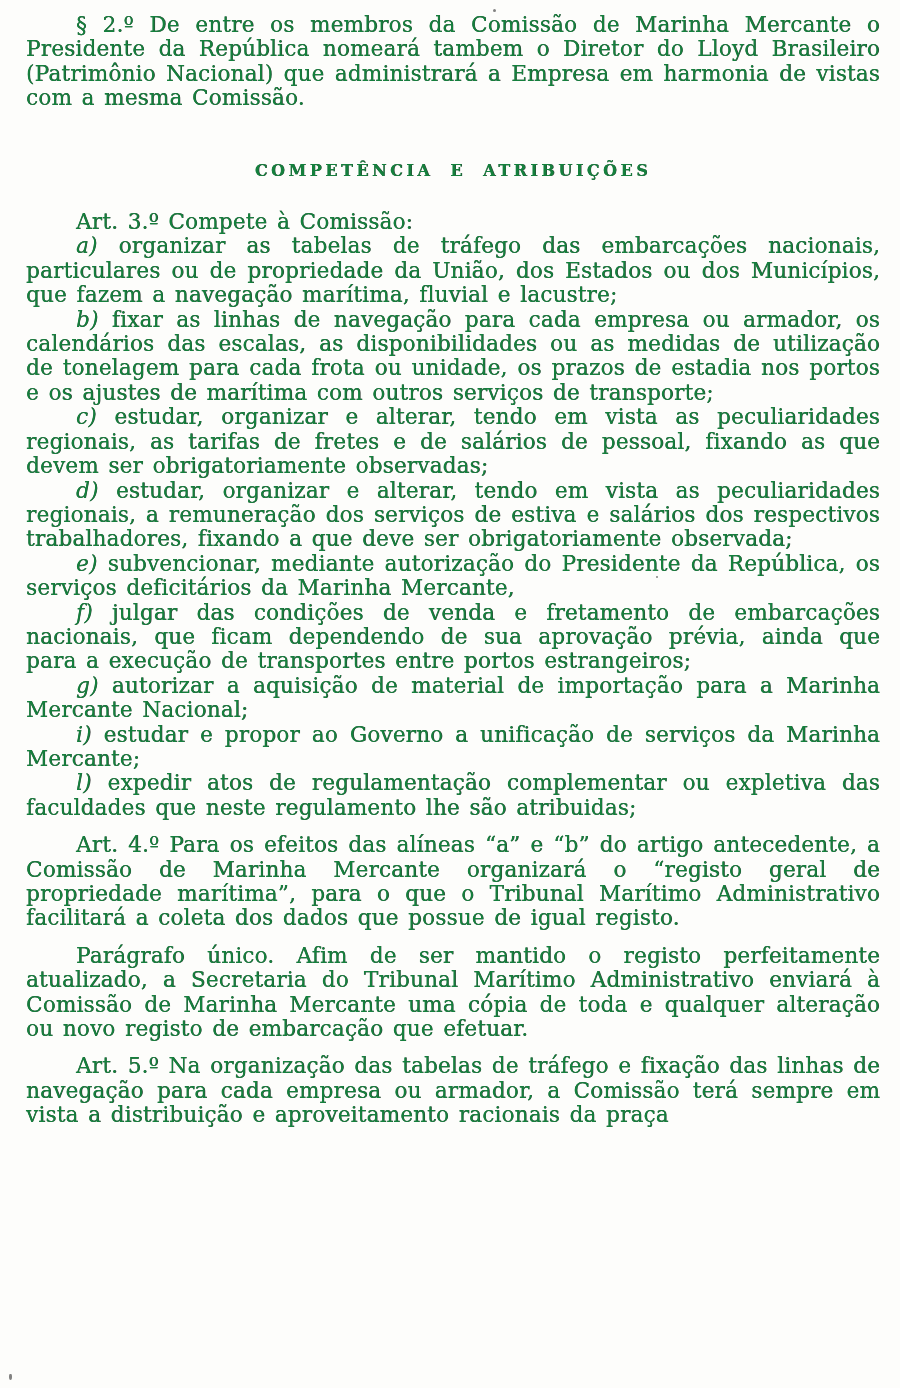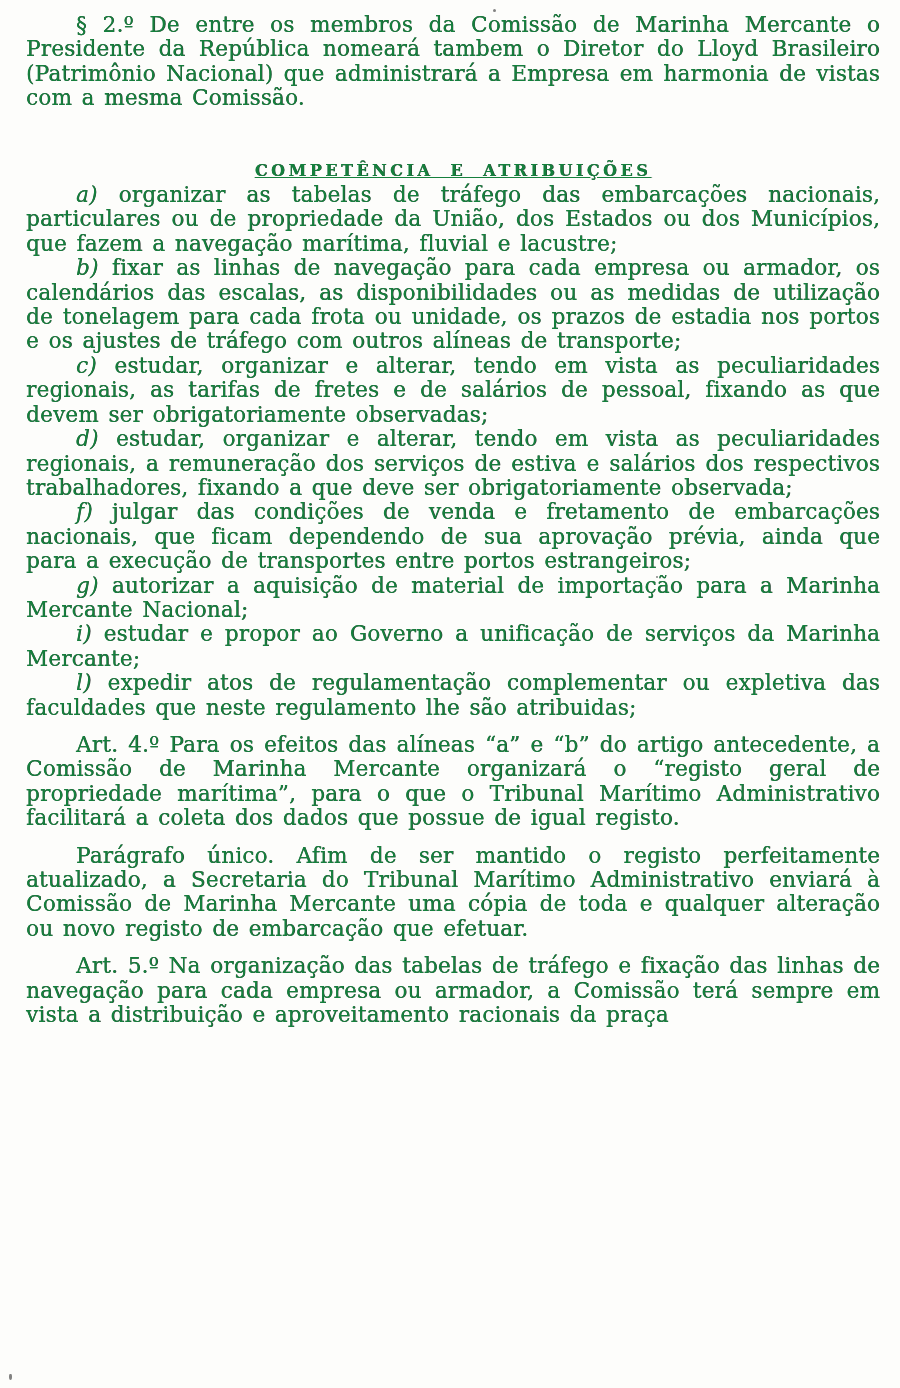--- a/index.html
+++ b/index.html
@@ -29,21 +29,20 @@
     word-spacing: 2.5px;
     letter-spacing: 0.2px;
   }
   .block.heading {
     text-align: center;
     text-indent: 0;
     font-size: 16px;
     font-weight: bold;
     letter-spacing: 3.5px;
     word-spacing: 8px;
-    text-decoration: underline;
   }
   .block em {
     font-style: italic;
     letter-spacing: 0.2px;
   }
   .sp-lg { margin-top: 48px; }
   .sp-md { margin-top: 27px; }
   .sp-sm { margin-top: 13px; }
   .speck {
     position: absolute;
@@ -55,24 +54,26 @@
   .speck.s3 { left: 9px;   top: 1374px; width: 3px; height: 6px; border-radius: 40% 40% 60% 60%; }
   .speck.s4 { left: 656px; top: 576px; width: 2px; height: 2px; }
 </style>
 </head>
 <body>
 
 <div class="page">
   <div>
       <p class="block paragraph"><span>§ 2.º De entre os membros da Comissão de Marinha Mercante o Presidente da República nomeará tambem o Diretor do Lloyd Brasileiro (Patrimônio Nacional) que administrará a Empresa em harmonia de vistas com a mesma Comissão.</span></p>
       <p class="block heading sp-lg"><span>COMPETÊNCIA E ATRIBUIÇÕES</span></p>
+      <p class="block article sp-md"><span>Art. 3.º Compete à Comissão:</span></p>
       <p class="block item"><em>a)</em><span> organizar as tabelas de tráfego das embarcações nacionais, particulares ou de propriedade da União, dos Estados ou dos Municípios, que fazem a navegação marítima, fluvial e lacustre;</span></p>
-      <p class="block item"><em>b)</em><span> fixar as linhas de navegação para cada empresa ou armador, os calendários das escalas, as disponibilidades ou as medidas de utilização de tonelagem para cada frota ou unidade, os prazos de estadia nos portos e os ajustes de tráfego com outros alíneas de transporte;</span></p>
+      <p class="block item"><em>b)</em><span> fixar as linhas de navegação para cada empresa ou armador, os calendários das escalas, as disponibilidades ou as medidas de utilização de tonelagem para cada frota ou unidade, os prazos de estadia nos portos e os ajustes de marítima com outros serviços de transporte;</span></p>
       <p class="block item"><em>c)</em><span> estudar, organizar e alterar, tendo em vista as peculiaridades regionais, as tarifas de fretes e de salários de pessoal, fixando as que devem ser obrigatoriamente observadas;</span></p>
       <p class="block item"><em>d)</em><span> estudar, organizar e alterar, tendo em vista as peculiaridades regionais, a remuneração dos serviços de estiva e salários dos respectivos trabalhadores, fixando a que deve ser obrigatoriamente observada;</span></p>
+      <p class="block item"><em>e)</em><span> subvencionar, mediante autorização do Presidente da República, os serviços deficitários da Marinha Mercante,</span></p>
       <p class="block item"><em>f)</em><span> julgar das condições de venda e fretamento de embarcações nacionais, que ficam dependendo de sua aprovação prévia, ainda que para a execução de transportes entre portos estrangeiros;</span></p>
       <p class="block item"><em>g)</em><span> autorizar a aquisição de material de importação para a Marinha Mercante Nacional;</span></p>
       <p class="block item"><em>i)</em><span> estudar e propor ao Governo a unificação de serviços da Marinha Mercante;</span></p>
       <p class="block item"><em>l)</em><span> expedir atos de regulamentação complementar ou expletiva das faculdades que neste regulamento lhe são atribuidas;</span></p>
       <p class="block article sp-sm"><span>Art. 4.º Para os efeitos das alíneas “a” e “b” do artigo antecedente, a Comissão de Marinha Mercante organizará o “registo geral de propriedade marítima”, para o que o Tribunal Marítimo Administrativo facilitará a coleta dos dados que possue de igual registo.</span></p>
       <p class="block paragraph sp-sm"><span>Parágrafo único. Afim de ser mantido o registo perfeitamente atualizado, a Secretaria do Tribunal Marítimo Administrativo enviará à Comissão de Marinha Mercante uma cópia de toda e qualquer alteração ou novo registo de embarcação que efetuar.</span></p>
       <p class="block article sp-sm"><span>Art. 5.º Na organização das tabelas de tráfego e fixação das linhas de navegação para cada empresa ou armador, a Comissão terá sempre em vista a distribuição e aproveitamento racionais da praça</span></p>
     </div>
   <div class="speck s1"></div>
   <div class="speck s2"></div>

